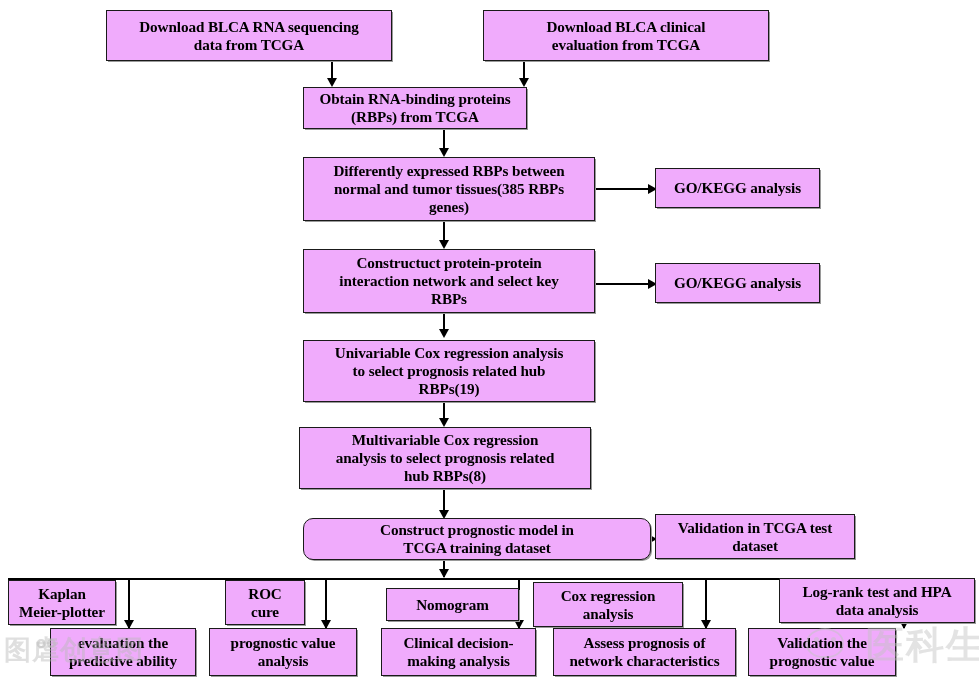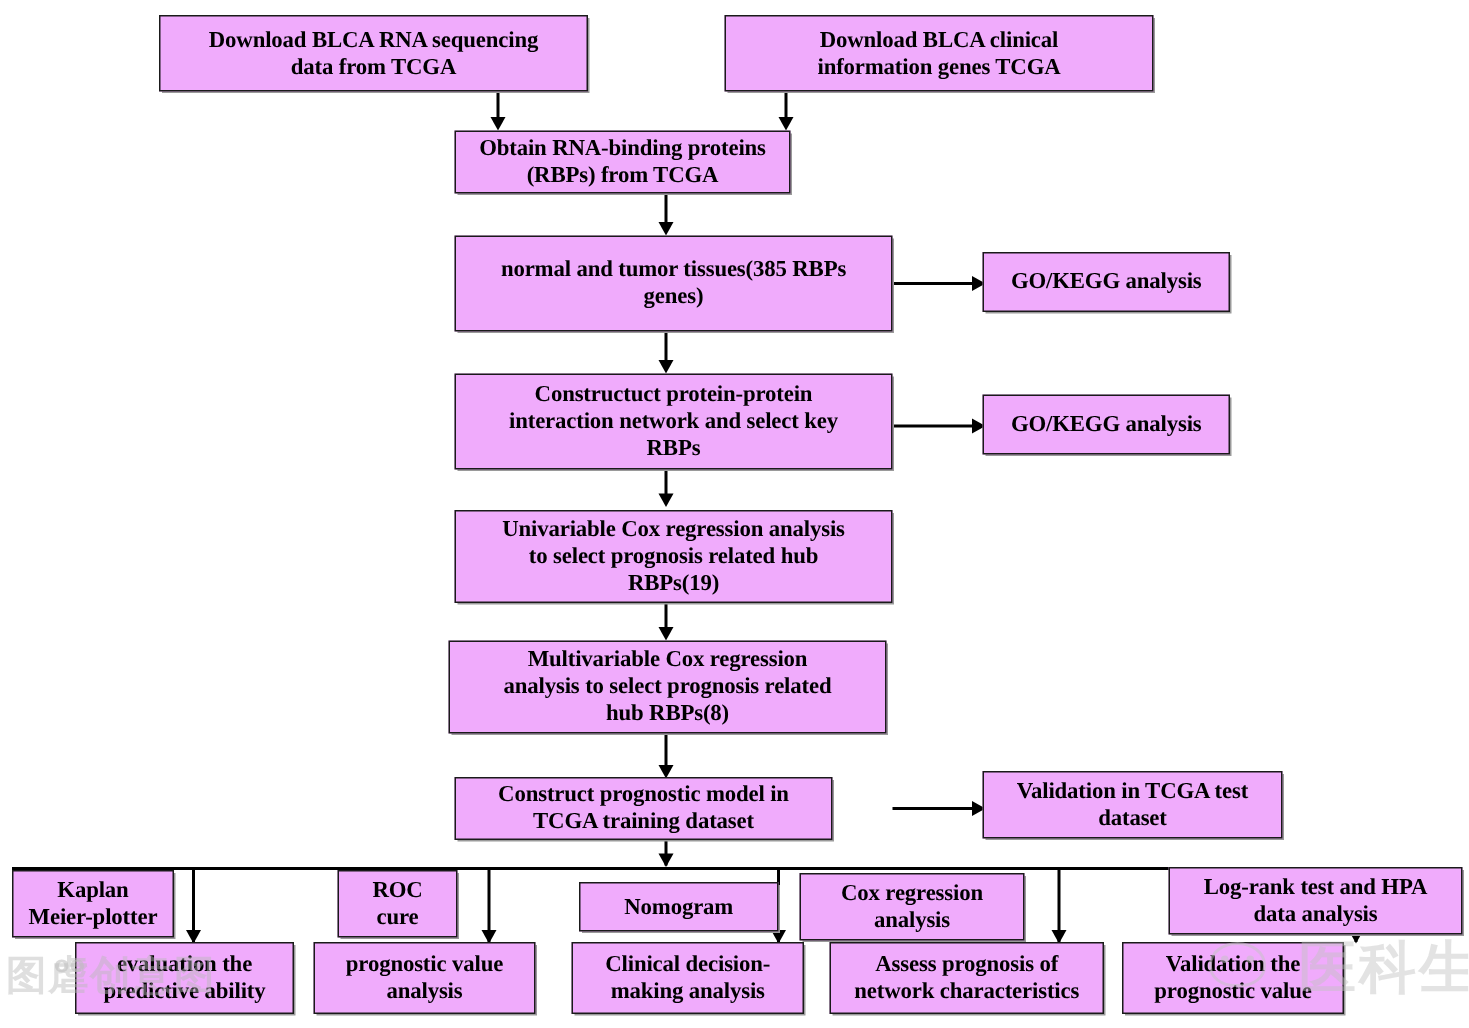--- a/index.html
+++ b/index.html
@@ -111,21 +111,21 @@
   <div class="node s15" style="left:106px; top:10px; width:286px; height:51px;">
     <span>
       <span>Download BLCA RNA sequencing</span>
       <span>data from TCGA</span>
     </span>
   </div>
 
   <div class="node s15" style="left:483px; top:10px; width:286px; height:51px;">
     <span>
       <span>Download BLCA clinical</span>
-      <span>information genes TCGA</span>
+      <span>evaluation from TCGA</span>
     </span>
   </div>
 
   <div class="vline" style="left:331px; top:61px; height:19px;"></div>
   <div class="arrowdown" style="left:327px; top:78px;"></div>
 
   <div class="vline" style="left:523px; top:61px; height:19px;"></div>
   <div class="arrowdown" style="left:519px; top:78px;"></div>
 
   <div class="node s15" style="left:303px; top:87px; width:224px; height:42px;">
@@ -133,20 +133,21 @@
       <span>Obtain RNA-binding proteins</span>
       <span>(RBPs) from TCGA</span>
     </span>
   </div>
 
   <div class="vline" style="left:443px; top:129px; height:21px;"></div>
   <div class="arrowdown" style="left:439px; top:148px;"></div>
 
   <div class="node s15" style="left:303px; top:157px; width:292px; height:64px;">
     <span>
+      <span>Differently expressed RBPs between</span>
       <span>normal and tumor tissues(385 RBPs</span>
       <span>genes)</span>
     </span>
   </div>
 
   <div class="hline" style="left:595px; top:188px; width:55px;"></div>
   <div class="arrowright" style="left:648px; top:184px;"></div>
 
   <div class="node s15" style="left:655px; top:168px; width:165px; height:40px;">
     <span>GO/KEGG analysis</span>
@@ -188,21 +189,21 @@
     <span>
       <span>Multivariable Cox regression</span>
       <span>analysis to select prognosis related</span>
       <span>hub RBPs(8)</span>
     </span>
   </div>
 
   <div class="vline" style="left:443px; top:489px; height:23px;"></div>
   <div class="arrowdown" style="left:439px; top:510px;"></div>
 
-  <div class="node s15" style="left:303px; top:518px; width:252px; height:42px;">
+  <div class="node s15" style="left:303px; top:518px; width:348px; height:42px;border-radius:10px;">
     <span>
       <span>Construct prognostic model in</span>
       <span>TCGA training dataset</span>
     </span>
   </div>
 
   <div class="hline" style="left:595px; top:538px; width:55px;"></div>
   <div class="arrowright" style="left:648px; top:534px;"></div>
 
   <div class="node s15" style="left:655px; top:514px; width:200px; height:45px;">

